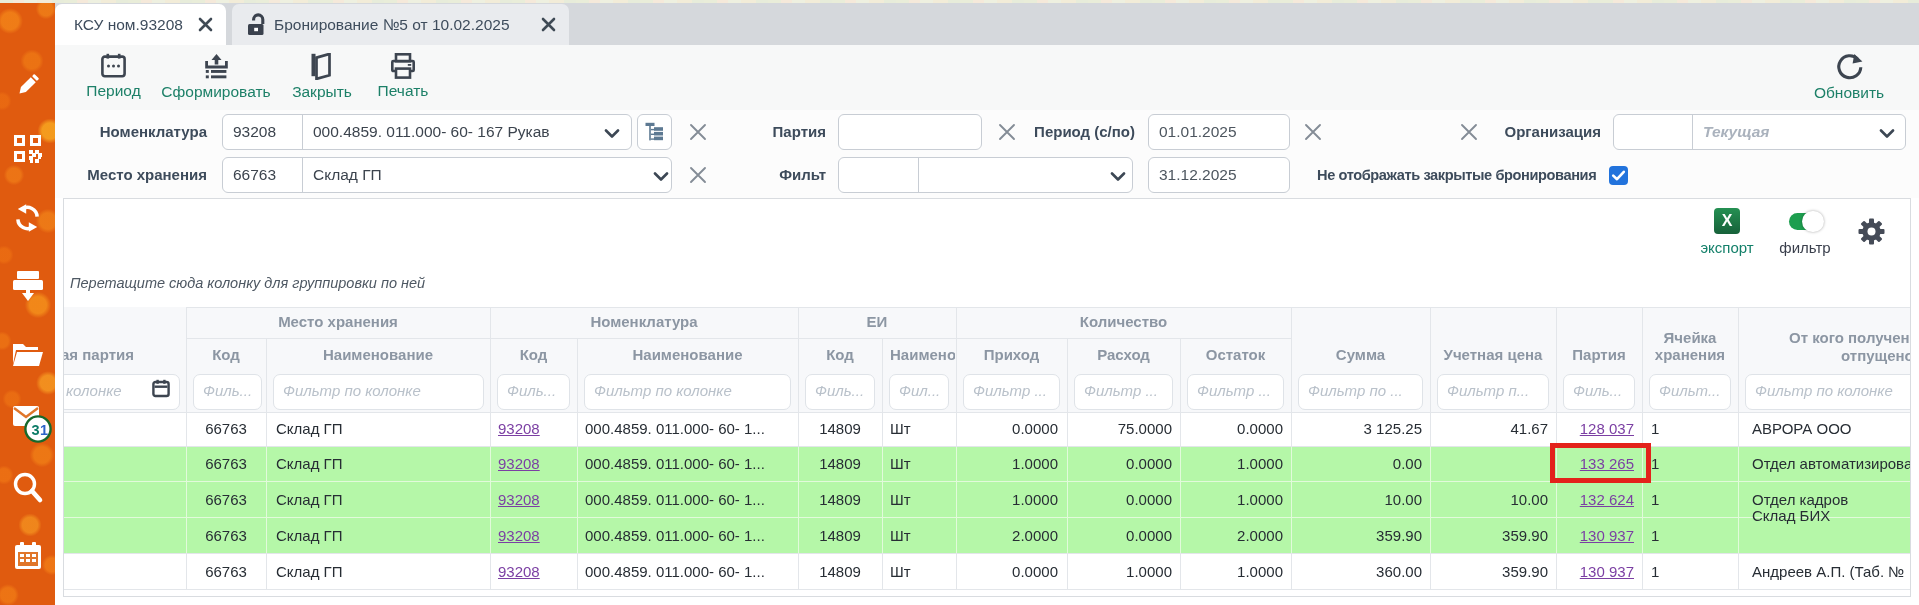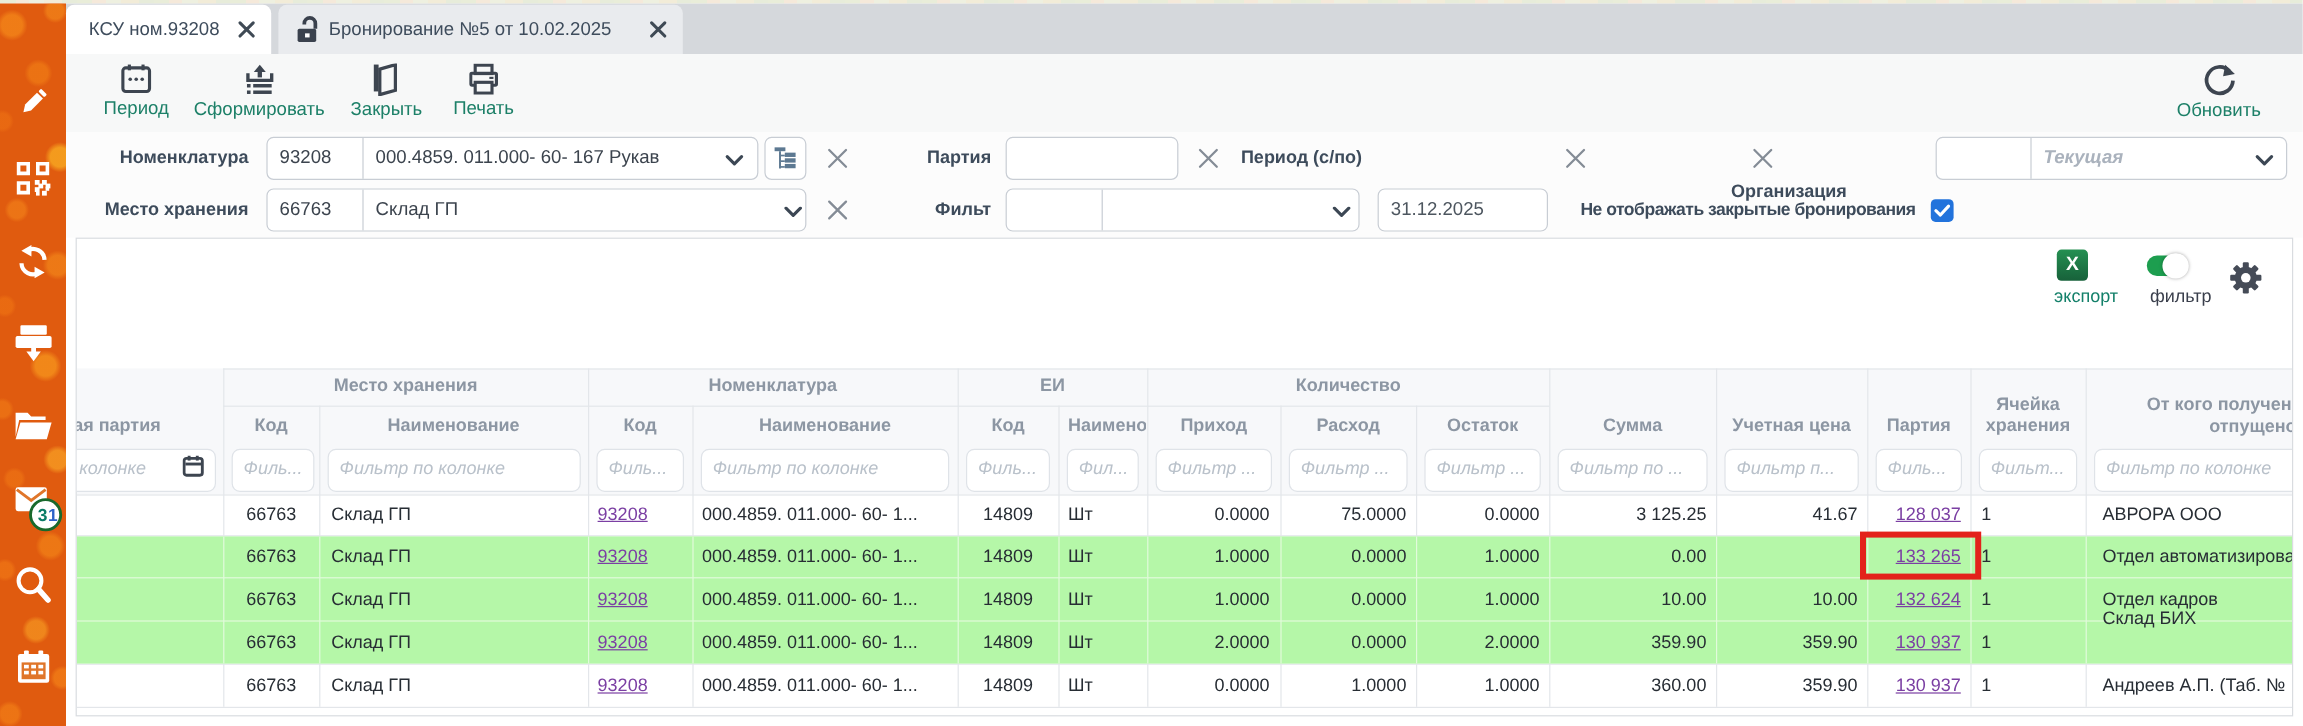--- a/index.html
+++ b/index.html
@@ -244,29 +244,32 @@
       <path d="M2 2 L16 16 M16 2 L2 16" stroke="#848c96" stroke-width="1.9" stroke-linecap="round"></path>
     </svg>
 
   <div class="flabel" style="left:671px; width:100px; top:13px;">Партия</div>
   <div class="fctl" style="left:783px; top:4px; width:144px;"></div>
   <svg class="xclr" style="left:943px;top:13px" width="18" height="18" viewBox="0 0 18 18">
       <path d="M2 2 L16 16 M16 2 L2 16" stroke="#848c96" stroke-width="1.9" stroke-linecap="round"></path>
     </svg>
 
   <div class="flabel" style="left:930px; width:150px; top:13px;">Период (с/по)</div>
+  <div class="fctl" style="left:1093px; top:4px; width:142px;">
+      <div class="ftext" style="color:#4d565f">01.01.2025</div>
+    </div>
   <svg class="xclr" style="left:1249px;top:13px" width="18" height="18" viewBox="0 0 18 18">
       <path d="M2 2 L16 16 M16 2 L2 16" stroke="#848c96" stroke-width="1.9" stroke-linecap="round"></path>
     </svg>
 
   <svg class="xclr" style="left:1405px;top:13px" width="18" height="18" viewBox="0 0 18 18">
       <path d="M2 2 L16 16 M16 2 L2 16" stroke="#848c96" stroke-width="1.9" stroke-linecap="round"></path>
     </svg>
 
-  <div class="flabel" style="left:1344px; width:140px; top:13px;margin-top:28px;">Организация</div>
+  <div class="flabel" style="left:1406px; width:140px; top:13px;">Организация</div>
   <div class="fctl" style="left:1558px; top:4px; width:293px;">
     <div style="width:78px"></div>
       <div class="fdiv"></div>
     <div class="fph">Текущая</div>
     <svg class="chev" style="left:265px;top:14px" width="16" height="10" viewBox="0 0 16 10">
         <path d="M2 1.5 L8 7.5 L14 1.5" stroke="#3c4754" stroke-width="2.6" fill="none" stroke-linecap="round" stroke-linejoin="round"></path>
       </svg>
   </div>
 
   <div class="flabel" style="left:0; width:152px; top:56px;">Место хранения</div>
@@ -298,42 +301,43 @@
   <div style="position:absolute; left:1554px; top:56px; width:19px; height:19px; background:#2273dc; border-radius:4px;">
     <svg width="19" height="19" viewBox="0 0 19 19">
         <path d="M4.2 9.6 L8 13.2 L14.8 5.8" stroke="#fff" stroke-width="2.6" fill="none" stroke-linecap="round" stroke-linejoin="round"></path>
       </svg>
   </div>
 </div>
 <div id="panel" class="ab">
   <div class="ab" style="left:1650px; top:9px; width:26px; height:26px; background:linear-gradient(#259052,#17613a); border-radius:4px; display:flex; align-items:center; justify-content:center;">
     <span style="color:#fff; font-weight:700; font-size:16px; font-family:'Liberation Sans'">X</span>
   </div>
-  <div class="ab" style="left:1625px; top:40px; width:76px; text-align:right; font-size:15px; color:#14806a;">экспорт</div>
+  <div class="ab" style="left:1625px; top:40px; width:76px; text-align:center; font-size:15px; color:#14806a;">экспорт</div>
   <div class="ab" style="left:1725px; top:14px; width:34px; height:17px; background:#1d9e4f; border-radius:9px;"></div>
   <div class="ab" style="left:1738px; top:11.5px; width:21.5px; height:21.5px; background:#fff; border-radius:50%; box-shadow:0 0 3px rgba(0,0,0,0.35);"></div>
-  <div class="ab" style="left:1703px; top:40px; width:76px; text-align:right; font-size:15px; color:#3a3f4c;">фильтр</div>
+  <div class="ab" style="left:1703px; top:40px; width:76px; text-align:center; font-size:15px; color:#3a3f4c;">фильтр</div>
   <svg class="ab" style="left:1794px; top:19px" width="27" height="27" viewBox="0 0 27 27">
     <g fill="#454b57">
       <circle cx="13.5" cy="13.5" r="9.2"></circle>
       <g>
         <rect x="11" y="0.5" width="5" height="6" rx="1"></rect>
         <rect x="11" y="20.5" width="5" height="6" rx="1"></rect>
         <rect x="0.5" y="11" width="6" height="5" rx="1"></rect>
         <rect x="20.5" y="11" width="6" height="5" rx="1"></rect>
         <g transform="rotate(45 13.5 13.5)">
           <rect x="11" y="0.5" width="5" height="6" rx="1"></rect>
           <rect x="11" y="20.5" width="5" height="6" rx="1"></rect>
           <rect x="0.5" y="11" width="6" height="5" rx="1"></rect>
           <rect x="20.5" y="11" width="6" height="5" rx="1"></rect>
         </g>
       </g>
     </g>
     <circle cx="13.5" cy="13.5" r="4" fill="#fff"></circle>
   </svg>
+  <div class="ab nw" style="left:6px; top:76px; font-size:14.5px; font-style:italic; color:#4e5863;">Перетащите сюда колонку для группировки по ней</div>
 
   <div class="ab" style="left:0; top:108px; width:1846px; height:105px; background:#f7f8fa;"></div>
 
   <div class="h" style="left:122px; top:108px; width:1724px;"></div>
   <div class="h" style="left:122px; top:139px; width:1105px;"></div>
   <div class="h" style="left:0; top:213px; width:1846px;"></div>
   <div class="h" style="left:0; top:247px; width:1846px;"></div>
   <div class="h" style="left:0; top:354px; width:1846px;"></div>
   <div class="h" style="left:0; top:390px; width:1846px;"></div>
 

